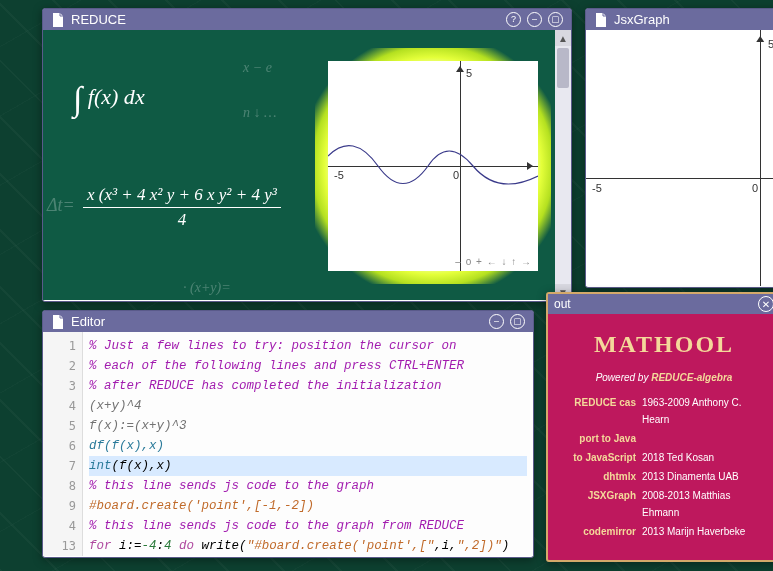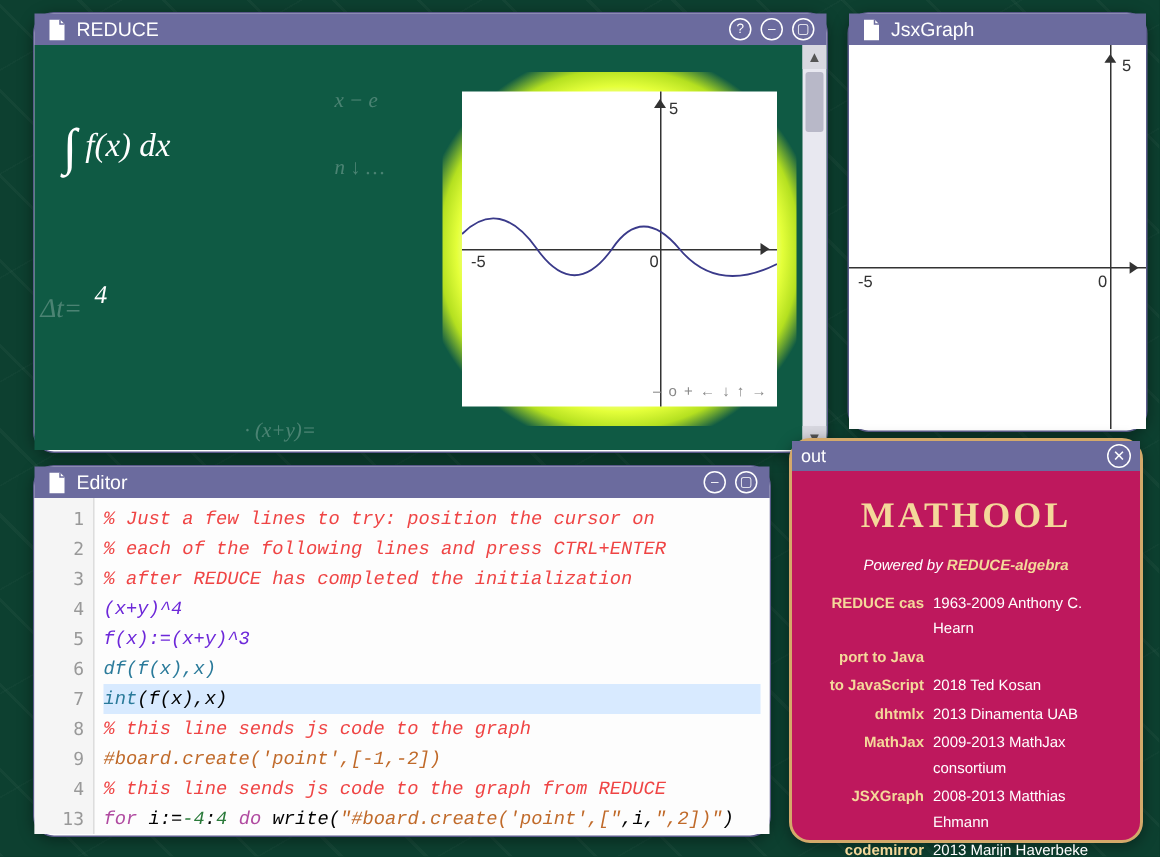--- a/index.html
+++ b/index.html
@@ -14,22 +14,23 @@
   position: absolute; inset: 0;
   background: #0d4030;
   background-image:
     repeating-linear-gradient(45deg, rgba(255,255,255,0.03) 0 2px, transparent 2px 40px),
     repeating-linear-gradient(-30deg, rgba(255,255,255,0.02) 0 1px, transparent 1px 60px);
 }
 .window {
   position: absolute;
   background: #fff;
   border: 1px solid #5a5a8a;
-  border-radius: 14px;
+  border-radius: 3px;
   box-shadow: 0 2px 10px rgba(0,0,0,0.4);
+  margin-left: 20px;
 }
 .titlebar {
   background: #6b6b9e;
   color: #fff;
   padding: 3px 8px;
   font-size: 13px;
   display: flex;
   align-items: center;
   gap: 6px;
 }
@@ -50,21 +51,21 @@
 }
 
 #win-reduce { left: 22px; top: 8px; width: 530px; height: 294px; }
 #reduce-body {
   position: relative;
   height: calc(100% - 22px);
   background: #0f5a44;
   overflow: hidden;
 }
 .math-white { color: #fff; font-family: 'Times New Roman', serif; position: absolute; }
-.integral { left: 19px; top: 50px; font-size: 22px; font-style: italic; }
+.integral { left: 30px; top: 50px; font-size: 22px; font-style: italic; }
 .integral .big { font-size: 34px; display: inline-block; vertical-align: middle; }
 .frac { left: 40px; top: 155px; font-size: 17px; font-style: italic; text-align: center; }
 .frac .num { border-bottom: 1px solid #fff; padding: 0 4px 2px; }
 .frac .den { padding-top: 2px; }
 .chalk-scribble { position: absolute; color: rgba(255,255,255,0.25); font-family: cursive; font-size: 14px; font-style: italic; }
 .plot-glow {
   position: absolute;
   right: 20px; top: 18px;
   width: 236px; height: 236px;
   background: radial-gradient(circle, #fff 55%, #e4ff3a 65%, #b4e020 72%, rgba(180,224,32,0) 80%);
@@ -89,22 +90,22 @@
 #jsx-body { position: relative; height: calc(100% - 22px); background: #fff; }
 .jsx-axis { position: absolute; background: #333; }
 .jsx-axis.h { height: 1px; width: 100%; top: 58%; }
 .jsx-axis.v { width: 1px; height: 100%; left: 88%; }
 .jsx-label { position: absolute; font-size: 11px; color: #333; }
 
 #win-editor { left: 22px; top: 310px; width: 492px; height: 248px; }
 #editor-body { height: calc(100% - 22px); background: #fdfdfd; overflow: hidden; position: relative; display:flex; }
 .gutter { width: 40px; background: #f5f5f5; border-right: 1px solid #ddd; font-size: 12px; color: #999; text-align: right; padding: 4px 6px 0 0; line-height: 20px; font-family: monospace;}
 .code { flex:1; padding: 4px 6px; font-family: 'Courier New', monospace; font-size: 12.5px; line-height: 20px; white-space: pre; font-style: italic; overflow:hidden;}
-.code .c-comment { color: #ef4444; }
-.code .c-ident { color: #6d28d9; font-style: italic; }
+.code .c-comment { color: #a21caf; }
+.code .c-ident { color: #737373; font-style: italic; }
 .code .c-func { color: #2a7a9a; }
 .code .c-kw { color: #b04aa0; }
 .code .c-str { color: #c06a2a; }
 .code .c-num { color: #2a7a3a; }
 .code .c-hl { background: #d8eaff; display:inline-block; width:100%;}
 
 #win-about { left: 526px; top: 292px; width: 236px; height: 270px; background: #be185d; border: 2px solid #d4a96a; }
 #win-about .about-head { display:flex; justify-content:space-between; align-items:center; padding: 2px 6px; background:#6b6b9e; color:#fff; font-size:12px;}
 .about-close { width:16px;height:16px;border:1px solid #fff;border-radius:50%;display:inline-flex;align-items:center;justify-content:center;font-size:10px;cursor:pointer;}
 .about-body { padding: 10px 10px; text-align: center; color: #fff; font-size: 10.5px; line-height: 1.7; }
@@ -136,20 +137,21 @@
   </div>
   <div id="reduce-body">
     <div class="chalk-scribble" style="left:200px;top:30px">x − e</div>
     <div class="chalk-scribble" style="left:200px;top:75px">n ↓ …</div>
     <div class="chalk-scribble" style="left:4px;top:165px;font-size:18px">Δt=</div>
     <div class="chalk-scribble" style="left:140px;top:250px">· (x+y)=</div>
     <div class="math-white integral">
       <span class="big">∫</span> f(<i>x</i>) d<i>x</i>
     </div>
     <div class="math-white frac">
+      <div class="num">x (x³ + 4 x² y + 6 x y² + 4 y³</div>
       <div class="den">4</div>
     </div>
     <div class="plot-glow">
       <div class="plot-area">
         <div class="plot-axis h"></div>
         <div class="plot-axis v"></div>
         <svg class="sine-path" viewBox="0 0 210 210">
           <path d="M 0 95 Q 25 70, 50 105 T 100 105 Q 120 75, 145 105 T 210 115" fill="none" stroke="#3a3a8a" stroke-width="1.2"></path>
           <path d="M 205 105 l -6 -4 v8 z" fill="#333"></path>
           <path d="M 132 5 l -4 6 h8 z" fill="#333"></path>
@@ -242,24 +244,20 @@
     </div>
         <div class="credit-row">
       <span class="k">to JavaScript</span>
       <span class="v">2018 Ted Kosan</span>
     </div>
         <div class="credit-row">
       <span class="k">dhtmlx</span>
       <span class="v">2013 Dinamenta UAB</span>
     </div>
         <div class="credit-row">
-      <span class="k">MathJax</span>
-      <span class="v">2009-2013 MathJax consortium</span>
-    </div>
-        <div class="credit-row">
       <span class="k">JSXGraph</span>
       <span class="v">2008-2013 Matthias Ehmann</span>
     </div>
         <div class="credit-row">
       <span class="k">codemirror</span>
       <span class="v">2013 Marijn Haverbeke</span>
     </div>
       </div>
   </div>
 </div>

